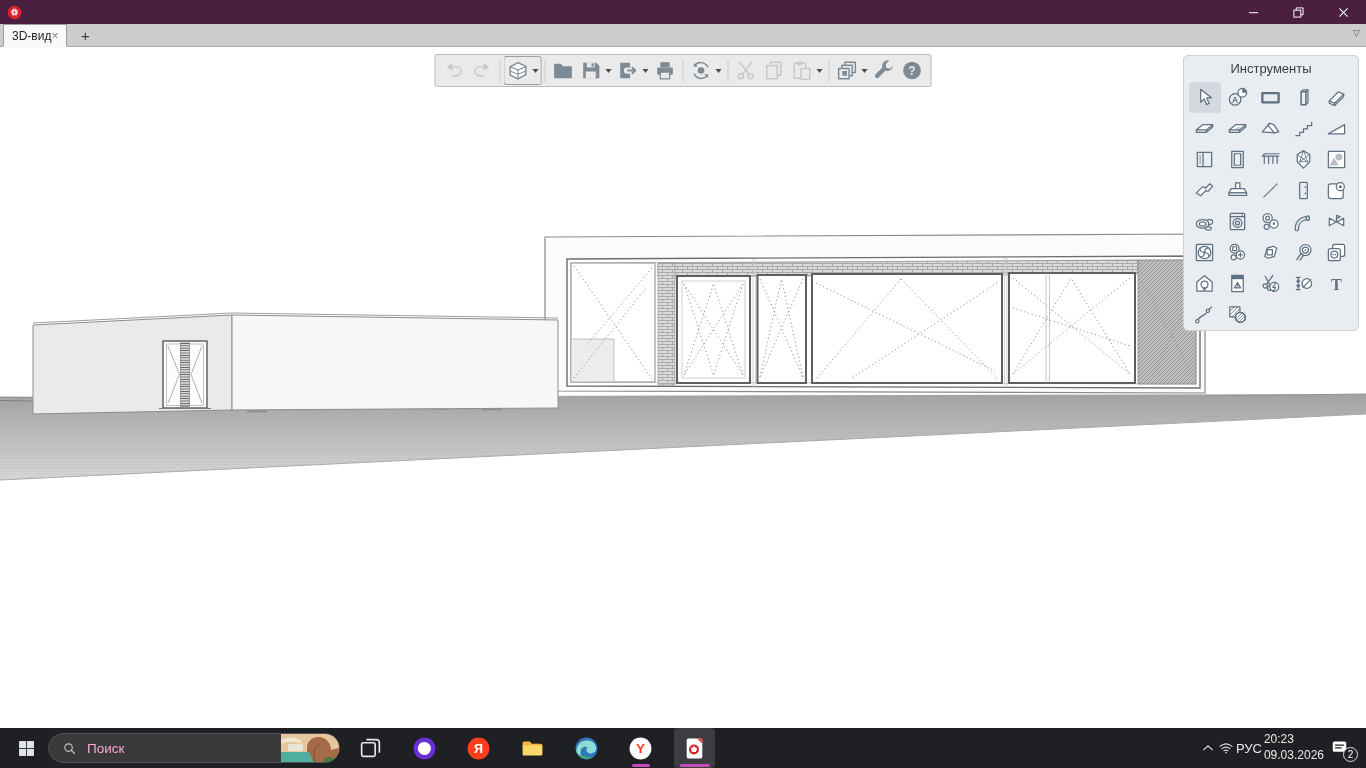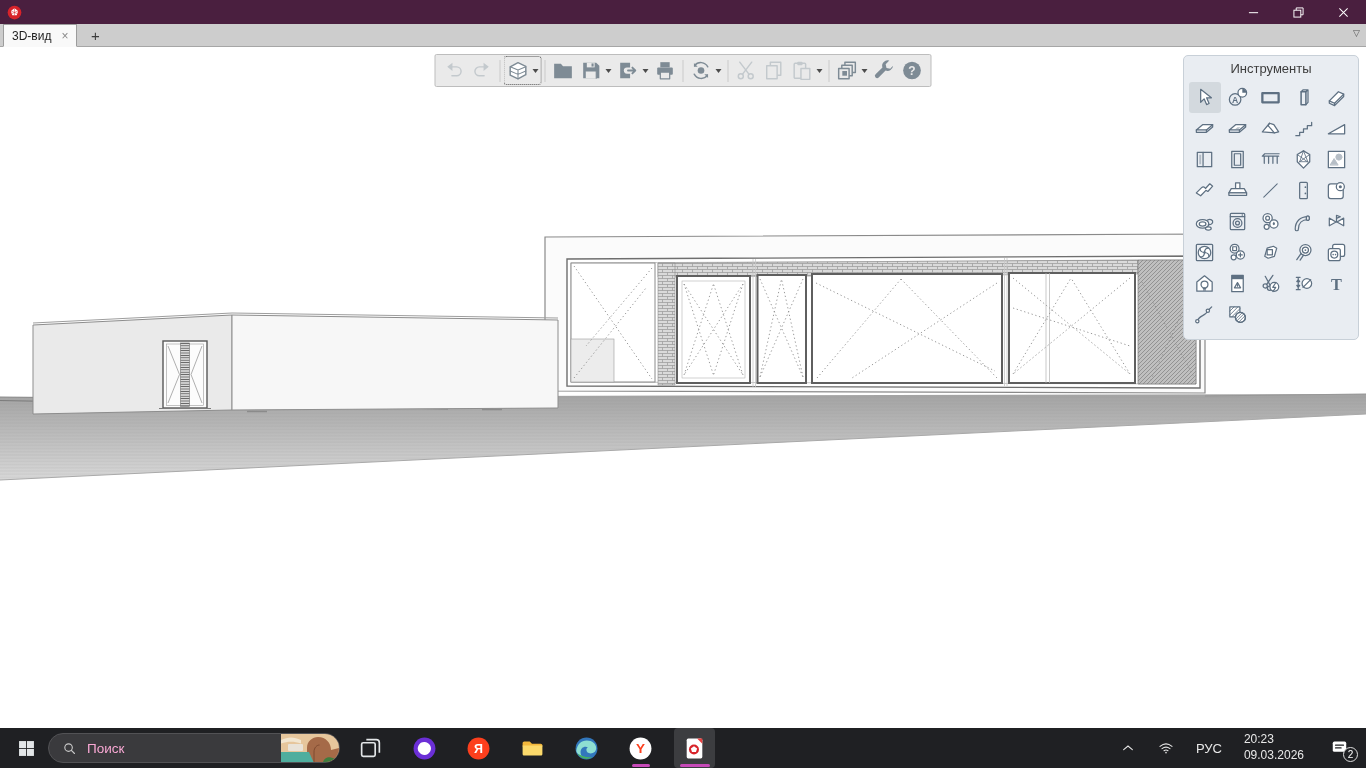--- a/index.html
+++ b/index.html
@@ -8,62 +8,62 @@
   
   .titlebar{height:24px;background:#4a1f3f;display:flex;align-items:center;color:#f2ebf0;font-size:12px}
   .tb-appicon{width:15px;height:15px;margin:0 6px 0 7px;display:flex}
   .tb-title{white-space:nowrap}
   .tb-controls{margin-left:auto;display:flex;height:100%}
   .tb-btn{width:45px;display:flex;align-items:center;justify-content:center}
   .tb-btn svg{width:11px;height:11px}
 
   
   .tabbar{height:23px;background:#cdcdcd;display:flex;align-items:flex-end;position:relative;border-bottom:1px solid #a6a6a6}
-  .tab{height:23px;margin-bottom:-1px;background:#f9f9f9;border:1px solid #9c9c9c;border-bottom:1px solid #f9f9f9;margin-left:3px;display:flex;align-items:center;padding:0 8px;font-size:12px;color:#1e1e1e;gap:10px;z-index:2}
+  .tab{height:23px;margin-bottom:-1px;background:#f9f9f9;border:1px solid #9c9c9c;border-bottom:1px solid #f9f9f9;margin-left:3px;display:flex;align-items:center;padding:0 8px;font-size:12px;color:#1e1e1e;gap:0;z-index:2}
   .tab-close{color:#8a8a8a;font-size:12px;line-height:1}
   .tab-add{width:24px;height:20px;display:flex;align-items:center;justify-content:center;font-size:15px;color:#3c3c3c;margin-left:6px;align-self:center}
   .tab-overflow{position:absolute;right:6px;top:4px;font-size:9px;color:#555}
 
   
   .canvas{position:relative;height:681px;background:#fff}
   svg.scene{position:absolute;left:0;top:0}
 
   
   .toolbar{position:absolute;top:7px;left:50%;transform:translateX(-50%);background:#eaeaea;border:1px solid #bdbdbd;border-radius:2px;height:33px;display:flex;align-items:center;padding:0 5px;gap:1px}
   .titem{display:flex;align-items:center;padding:1px;border-radius:2px}
   .titem.focused{outline:1px dotted #555}
   .ticon{width:25px;height:25px;display:flex;color:#7e8b95}
   .ticon.disabled{color:#c3c9cd}
   .dd{width:9px;height:25px;display:flex;align-items:center;justify-content:center}
   .dd::after{content:"";border-left:3.5px solid transparent;border-right:3.5px solid transparent;border-top:4.5px solid #4c4c4c}
   .tsep{width:1px;height:22px;background:#c9c9c9;margin:0 3px}
 
   
-  .tools-panel{position:absolute;top:8px;right:7px;width:176px;background:#e9edf2;border:1px solid #c8d0d8;border-radius:5px;padding-bottom:9px;z-index:3}
+  .tools-panel{position:absolute;top:8px;right:7px;width:176px;background:#e9edf2;border:1px solid #c8d0d8;border-radius:5px;z-index:3}
   .tp-title{height:26px;line-height:26px;text-align:center;font-size:13px;color:#3d3d3d}
   .tp-grid{display:grid;grid-template-columns:repeat(5,33px);justify-content:center}
   .tool{width:32px;height:31px;border-radius:3px;display:flex;align-items:center;justify-content:center;color:#5e7082}
   .tool svg{width:23px;height:23px}
   .tool.selected{background:#d3d9de}
 
   
   .taskbar{height:40px;background:#1f2023;display:flex;align-items:center;padding:0 10px 0 6px;color:#e8e8e8}
   .tb-start{width:40px;height:40px;display:flex;align-items:center;justify-content:center}
   .tb-start svg{width:21px;height:21px}
   .search-pill{width:292px;height:30px;background:#3a3a3d;border:1px solid #525255;border-radius:15px;display:flex;align-items:center;overflow:hidden;margin:0 6px 0 2px}
   .mag{width:15px;height:15px;margin-left:13px;display:flex}
   .search-text{margin-left:10px;font-size:13.5px;color:#f9a8d4;flex:1}
   .search-img{width:58px;height:30px;display:flex}
   .apps{display:flex;gap:13px;margin-left:4px}
   .app{width:41px;height:40px;display:flex;align-items:center;justify-content:center;position:relative;border-radius:4px}
   .app svg{width:25px;height:25px}
   .app.active{background:#3c3d40}
   .ind{position:absolute;bottom:1px;left:50%;transform:translateX(-50%);width:18px;height:3px;border-radius:2px;background:#c64ab8}
   .ind.wide{width:30px}
-  .tray{margin-left:auto;display:flex;align-items:center;gap:22px}
+  .tray{margin-left:auto;display:flex;align-items:center;gap:2px}
   .tray .ticn{width:16px;height:16px;display:flex}
   .lang{font-size:13px}
   .clock{text-align:left;font-size:12px;line-height:1.3}
   .notif{position:relative;margin-left:4px;margin-right:6px;width:20px;height:20px}
   .notif svg{width:19px;height:19px}
   .badge{position:absolute;right:-8px;bottom:-4px;width:15px;height:15px;background:#1f2023;border:1px solid #dedede;border-radius:50%;font-size:10px;display:flex;align-items:center;justify-content:center;color:#fff}
 </style>
 </head>
 <body>
 

